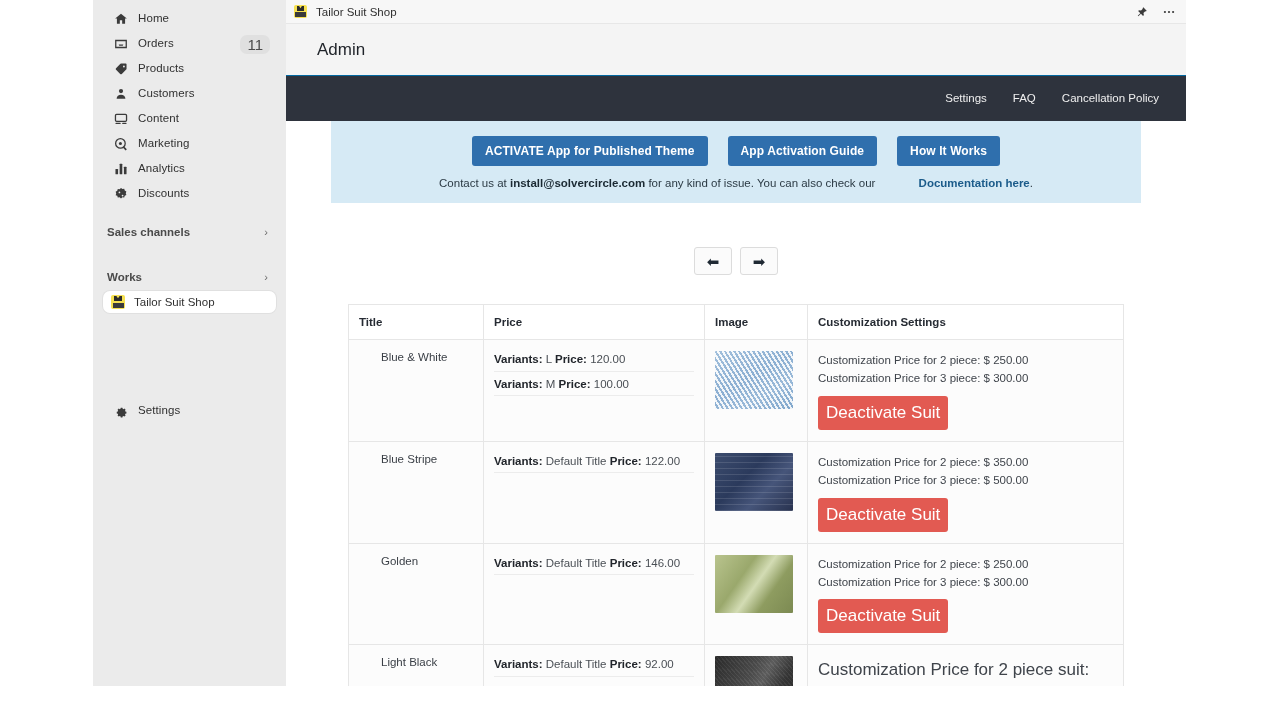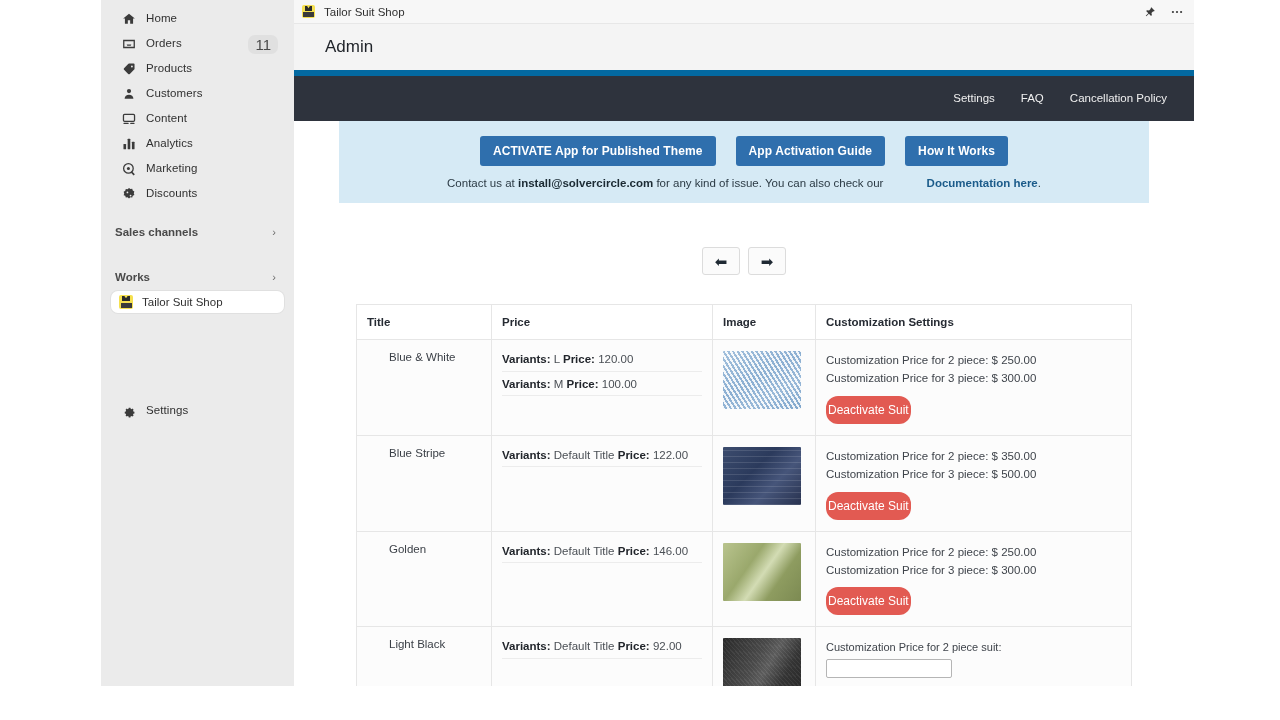--- a/index.html
+++ b/index.html
@@ -2,21 +2,21 @@
 <html><head>
 <meta charset="utf-8">
 <style>
   * { box-sizing: border-box; margin: 0; padding: 0; }
   html, body {
     width: 1280px; height: 720px;
     background: #ffffff;
     font-family: "Liberation Sans", sans-serif;
     overflow: hidden;
   }
-  .screen { position: relative; width: 1160px; height: 720px; background:#fff;margin-left:8px; }
+  .screen { position: relative; width: 1160px; height: 720px; background:#fff; }
 
   
   .sidebar {
     position: absolute; left: 93px; top: 0; width: 193px; height: 686px;
     background: #ebebeb;
   }
   .nav-list { padding-top: 8px; }
   .nav-item {
     display: flex; align-items: center; gap: 10px;
     height: 22px; margin: 0 8px 3px 8px; padding: 0 8px 0 12px;
@@ -80,21 +80,21 @@
   .app-icon-tb::after {
     content:""; position:absolute; left:1px; bottom:1px; width:11px; height:5px; background:#3a3a3a;
   }
   .app-title { font-size: 11.5px; color:#303030; }
   .tb-actions { margin-left:auto; display:flex; align-items:center; gap:14px; }
   .tb-btn { cursor:pointer; display:flex; align-items:center; }
   .tb-btn svg { fill:#3b3b3b; }
 
   .admin-bar {
     height: 52px; background:#f4f4f4; display:flex; align-items:center;
-    padding-left: 31px; border-bottom:6px solid #0369a1;
+    padding-left: 31px; border-bottom:1px solid #0369a1;
   }
   .admin-title { font-size: 17px; color:#1f2329; font-weight: 400; }
 
   .navbar {
     height: 45px; background:#2e333d; display:flex; align-items:center;
     justify-content:flex-end; padding-right: 14px; gap: 0;
   }
   .navbar a {
     color:#f0f0f0; font-size: 11.5px; text-decoration:none;
     padding: 0 13px; line-height:45px; white-space:nowrap; cursor:pointer;
@@ -163,25 +163,25 @@
     background:
       linear-gradient(125deg,#b9c48e 0%,#9aa86c 35%,#d3dcb4 52%,#8e9c60 70%,#7c8a52 100%);
   }
   .sw-lightblack {
     background:
       repeating-linear-gradient(48deg, rgba(255,255,255,.05) 0 1px, rgba(0,0,0,.06) 1px 3px),
       linear-gradient(120deg,#2c2c2c 0%,#4d4d4d 40%,#626262 55%,#373737 75%,#2a2a2a 100%);
   }
   .cs-line { font-size:11.5px; color:#3f444b; line-height: 1.6; }
   .btn-deactivate {
-    margin-top: 8px; background:#e25a52; color:#fff; border:none; border-radius:12px;
-    font-size:12px; padding: 7px 2px; cursor:pointer;
+    margin-top: 8px; background:#e25a52; color:#fff; border:none; border-radius:3px;
+    font-size:17px; padding: 7px 8px; cursor:pointer;
     font-family:"Liberation Sans", sans-serif;
   }
-  .cs-field-label { font-size:11px; color:#3f444b; line-height:1.7; }
+  .cs-field-label { font-size:17px; color:#3f444b; line-height:1.7; }
   .cs-input {
     display:block; width: 126px; height: 19px; border:1px solid #b5b5b5;
     border-radius:2px; background:#fff; margin: 2px 0 5px 0;
     font-size:11px; padding: 0 4px; font-family:"Liberation Sans", sans-serif;
   }
 </style>
 </head>
 <body>
 
 <div class="screen">
@@ -235,37 +235,37 @@
               <rect x="2.5" y="18.5" width="9" height="2.2" rx="1"></rect>
               <rect x="14" y="18.5" width="7.5" height="2.2" rx="1"></rect>
             </svg>
         </span>
         <span class="nav-label">Content</span>
       </div>
 
       <div class="nav-item">
         <span class="nav-ico">
           <svg viewBox="0 0 24 24">
+              <circle cx="11" cy="11" r="8.2" fill="none" stroke="#3b3b3b" stroke-width="2.2"></circle>
+              <circle cx="11" cy="11" r="2.6"></circle>
+              <path d="M17 16l5 5-2 2-5-5z"></path>
+            </svg>
+        </span>
+        <span class="nav-label">Marketing</span>
+      </div>
+
+      <div class="nav-item">
+        <span class="nav-ico">
+          <svg viewBox="0 0 24 24">
               <rect x="2.5" y="12" width="4.5" height="9" rx="1"></rect>
               <rect x="9.7" y="3" width="4.5" height="18" rx="1"></rect>
               <rect x="17" y="8" width="4.5" height="13" rx="1"></rect>
             </svg>
         </span>
         <span class="nav-label">Analytics</span>
-      </div>
-
-      <div class="nav-item">
-        <span class="nav-ico">
-          <svg viewBox="0 0 24 24">
-              <circle cx="11" cy="11" r="8.2" fill="none" stroke="#3b3b3b" stroke-width="2.2"></circle>
-              <circle cx="11" cy="11" r="2.6"></circle>
-              <path d="M17 16l5 5-2 2-5-5z"></path>
-            </svg>
-        </span>
-        <span class="nav-label">Marketing</span>
       </div>
 
       <div class="nav-item">
         <span class="nav-ico">
           <svg viewBox="0 0 24 24">
               <path d="M12 1.6l2.4 2 3.1-.4.9 3 2.8 1.4-1 3 1 3-2.8 1.4-.9 3-3.1-.4-2.4 2-2.4-2-3.1.4-.9-3L2.8 14l1-3-1-3 2.8-1.4.9-3 3.1.4z"></path>
               <circle cx="9.3" cy="9.3" r="1.5" fill="#ebebeb"></circle>
               <circle cx="14.7" cy="14.7" r="1.5" fill="#ebebeb"></circle>
             </svg>
         </span>

